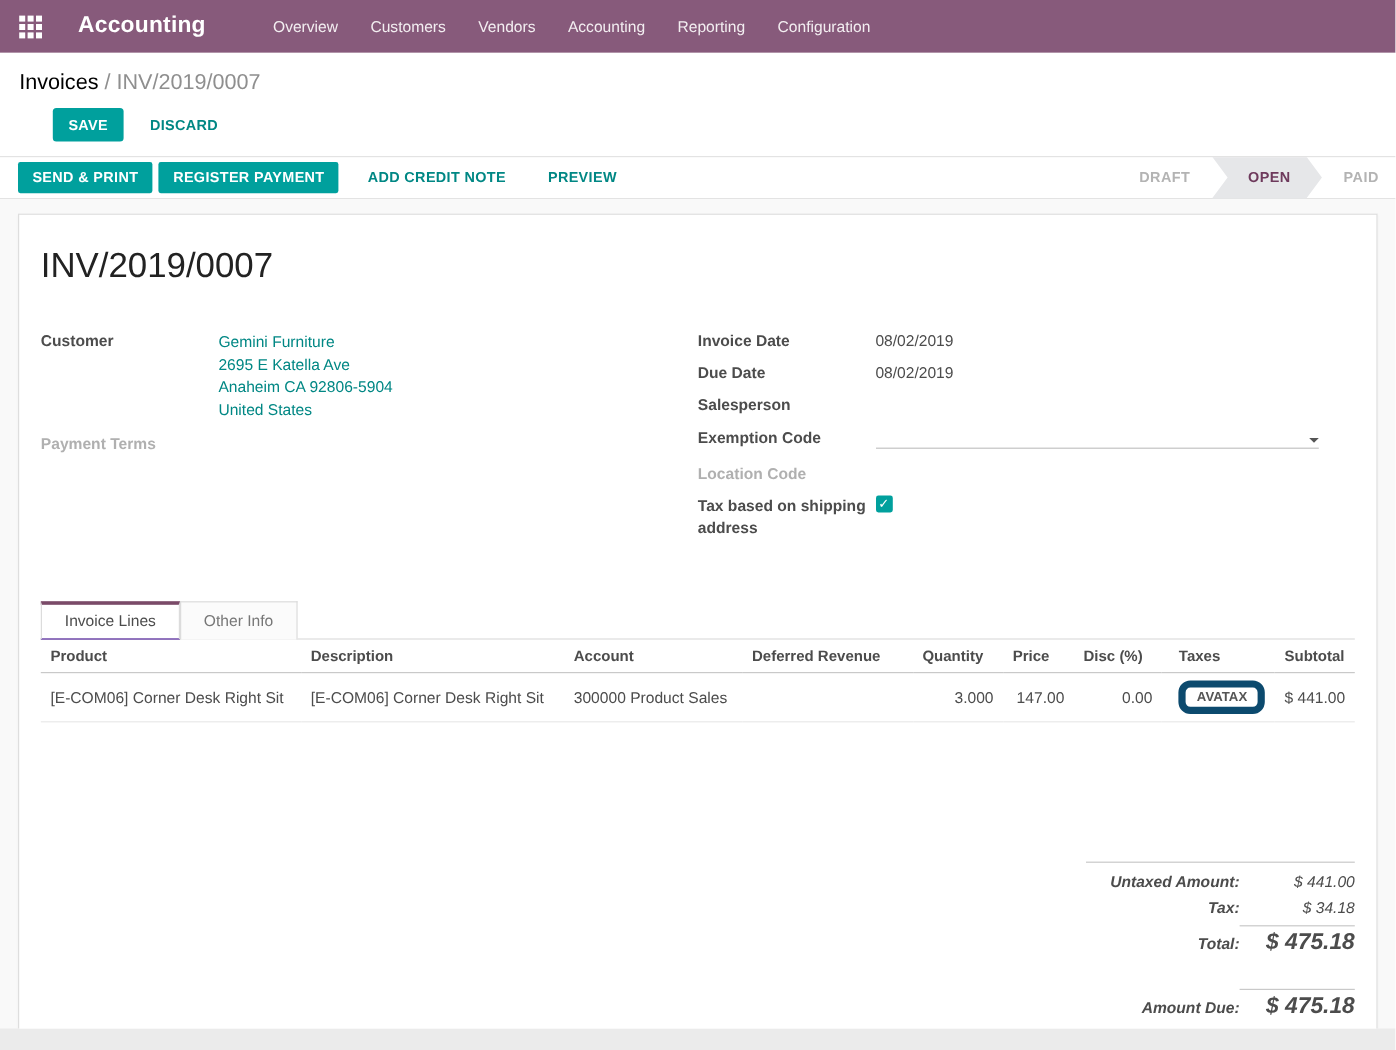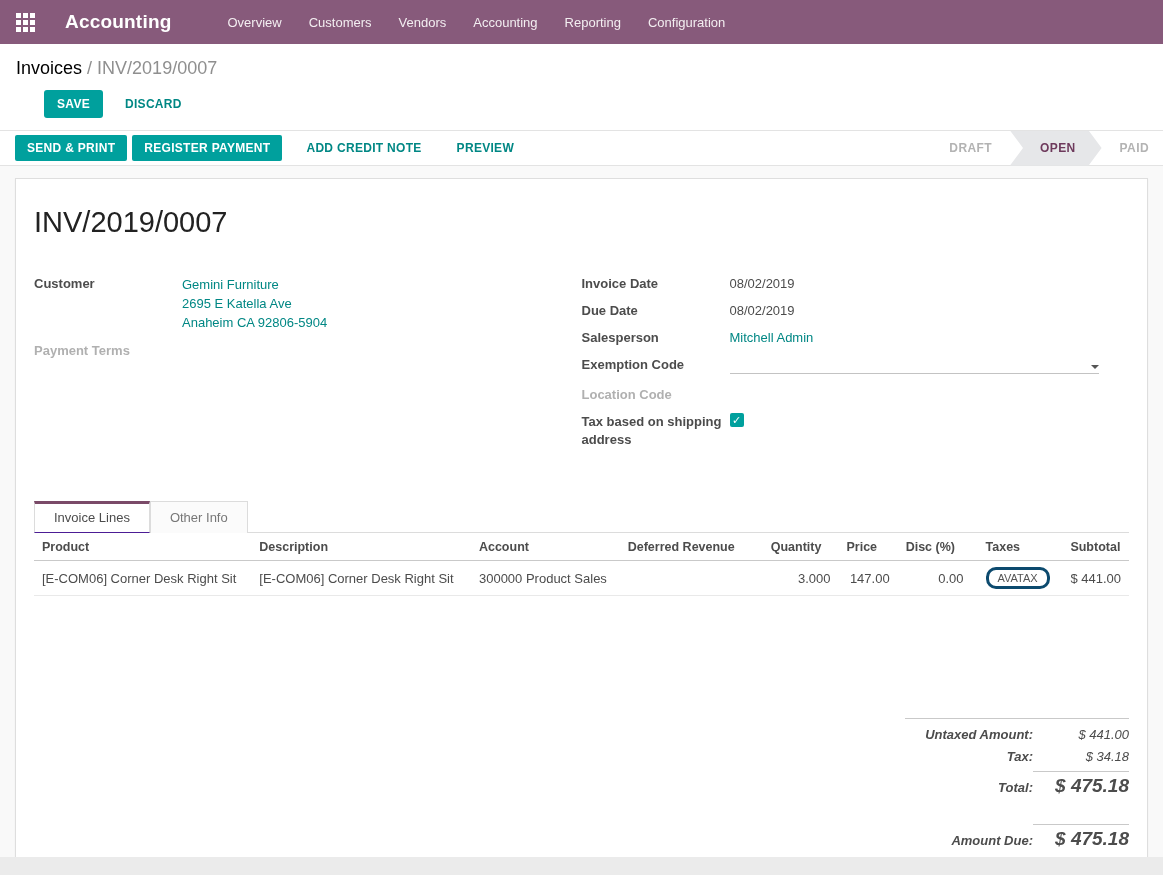--- a/index.html
+++ b/index.html
@@ -79,22 +79,22 @@
          font-size: 13px; color: #777; background: #fbfbfb; margin-bottom: -1px; }
   .tab.active { background: #fff; color: #4c4c4c; border-top: 3px solid #7a4a68; padding-top: 6px;
                 border-bottom: 1px solid #4c1d95; }
 
   
   table.lines { width: 100%; border-collapse: collapse; }
   table.lines th { font-size: 12.5px; font-weight: bold; color: #4c4c4c; text-align: left;
                    padding: 7px 8px 6px; border-bottom: 1px solid #c9c9c9; white-space: nowrap; }
   table.lines td { padding: 6px 8px; border-bottom: 1px solid #e9e9e9; color: #4c4c4c; white-space: nowrap; }
   th.num, td.num { text-align: right; }
-  .tax-pill { display: inline-block; border: 3px solid #0c4a6e; border-radius: 10px; padding: 0 9px;
-              font-size: 11px; font-weight: normal; color: #555; line-height: 16px; }
+  .tax-pill { display: inline-block; border: 6px solid #0c4a6e; border-radius: 10px; padding: 0 9px;
+              font-size: 11px; font-weight: bold; color: #555; line-height: 16px; }
 
   
   .totals { position: absolute; right: 18px; top: 539px; width: 224px;
             border-top: 1px solid #c9c9c9; padding-top: 8px; }
   .t-row { display: flex; justify-content: flex-end; align-items: baseline; margin-bottom: 7px; font-style: italic; }
   .t-label { font-weight: bold; color: #4c4c4c; }
   .t-value { width: 96px; text-align: right; color: #4c4c4c; }
   .t-big .t-value { font-size: 19px; font-weight: bold; border-top: 1px solid #c9c9c9; padding-top: 3px; }
   .amount-due { margin-top: 27px; }
 
@@ -157,40 +157,40 @@
 
     <div class="fields">
 
       <div class="col">
         <div class="field-row">
           <div class="field-label">Customer</div>
           <div class="field-value addr">
             <div class="link">Gemini Furniture</div>
             <div class="link">2695 E Katella Ave</div>
             <div class="link">Anaheim CA 92806-5904</div>
+            <div class="link">United States</div>
           </div>
         </div>
         <div class="field-row">
           <div class="field-label muted">Payment Terms</div>
           <div class="field-value"></div>
         </div>
       </div>
 
       <div class="col right-col">
         <div class="field-row">
           <div class="field-label">Invoice Date</div>
           <div class="field-value">08/02/2019</div>
         </div>
         <div class="field-row">
           <div class="field-label">Due Date</div>
           <div class="field-value">08/02/2019</div>
         </div>
         <div class="field-row">
           <div class="field-label">Salesperson</div>
-          <div class="field-value link">Mitchell Admin</div>
         </div>
         <div class="field-row" style="margin-bottom:12px;">
           <div class="field-label">Exemption Code</div>
           <div class="field-value underline">
             <span class="caret"></span>
           </div>
         </div>
         <div class="field-row">
           <div class="field-label muted">Location Code</div>
           <div class="field-value"></div>

